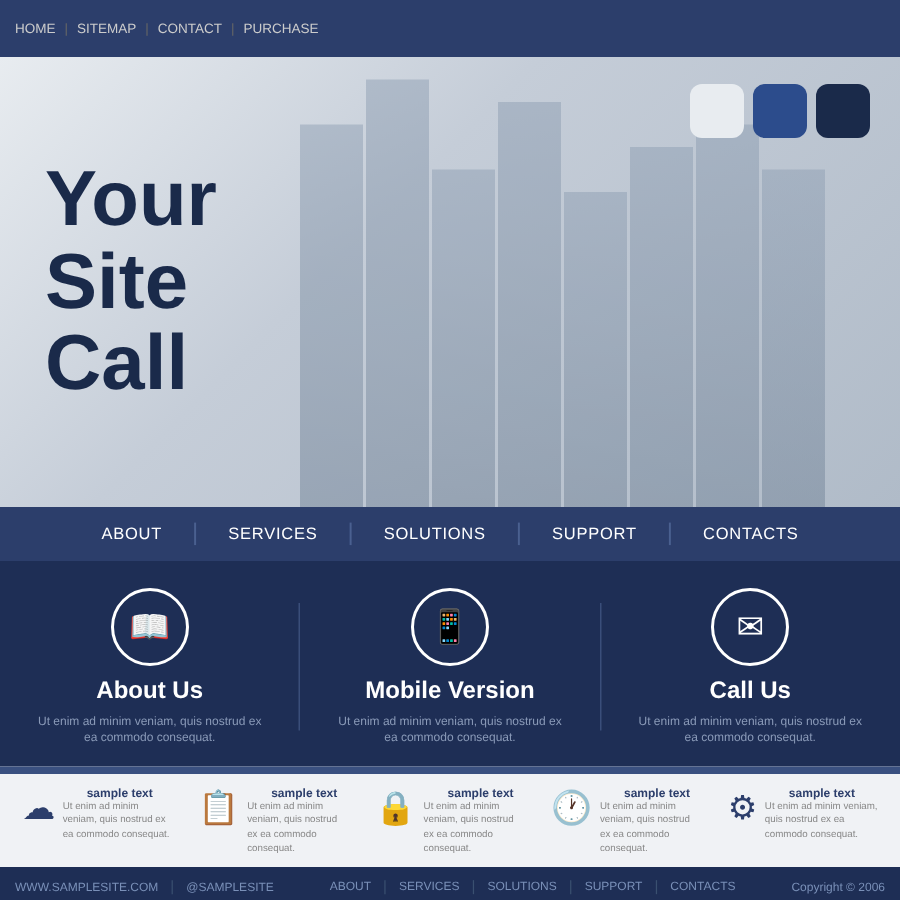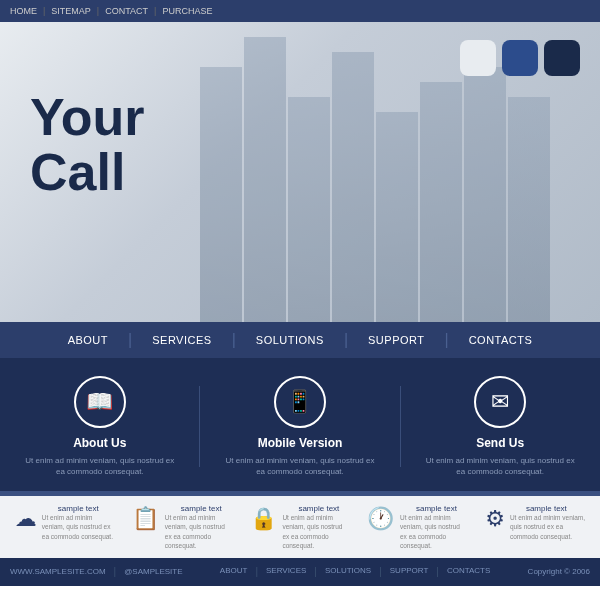--- a/index.html
+++ b/index.html
@@ -1,21 +1,21 @@
 <!DOCTYPE html>
 <html><head>
   <meta charset="utf-8">
   <style>
     * { margin: 0; padding: 0; box-sizing: border-box; }
     body { width: 600px; height: 600px; font-family: Arial, sans-serif; overflow: hidden; background: #fff; }
 
     
     .top-bar {
       background: #2c3e6b;
-      height: 22px;
+      height: 38px;
       display: flex;
       align-items: center;
       justify-content: space-between;
       padding: 0 10px;
     }
     .top-bar-nav { display: flex; gap: 6px; align-items: center; }
     .top-bar-nav a {
       color: #ccc;
       font-size: 9px;
       text-decoration: none;
@@ -119,21 +119,21 @@
     }
     .feature-icon-circle {
       width: 52px; height: 52px;
       border: 2px solid #fff;
       border-radius: 50%;
       display: flex; align-items: center; justify-content: center;
       margin-bottom: 8px;
       color: #fff;
       font-size: 22px;
     }
-    .feature-title { color: #fff; font-size: 12px; font-weight: bold; margin-bottom: 5px; }
+    .feature-title { color: #fff; font-size: 16px; font-weight: bold; margin-bottom: 5px; }
     .feature-text { color: #8a9ab8; font-size: 8px; line-height: 1.4; }
     .feature-divider { width: 1px; background: #3a4e7a; align-self: stretch; margin: 10px 0; }
 
     
     .bottom-strip {
       background: #3a5080;
       height: 5px;
     }
 
     
@@ -143,21 +143,21 @@
       display: flex;
       justify-content: space-around;
       align-items: flex-start;
     }
     .icon-item {
       display: flex; align-items: flex-start; gap: 5px;
       width: 100px;
     }
     .icon-glyph { font-size: 22px; color: #2c3e6b; flex-shrink: 0; margin-top: 2px; }
     .icon-text-block {}
-    .icon-item-title { font-size: 8px; font-weight: normal; color: #2c3e6b; padding-left: 16px; }
+    .icon-item-title { font-size: 8px; font-weight: bold; color: #2c3e6b; padding-left: 16px; }
     .icon-item-body { font-size: 6.5px; color: #888; line-height: 1.4; }
 
     
     .footer {
       background: #1e2e55;
       height: 28px;
       display: flex; align-items: center; justify-content: space-between;
       padding: 0 10px;
     }
     .footer-left { color: #7a90b8; font-size: 8px; }
@@ -190,20 +190,21 @@
       <div class="building b4"></div>
       <div class="building b5"></div>
       <div class="building b6"></div>
       <div class="building b1"></div>
       <div class="building b3"></div>
     </div>
   </div>
   <div class="hero-content">
     <div class="site-title">
       <div>Your</div>
+      <div>Site</div>
       <div>Call</div>
     </div>
   </div>
   <div class="color-swatches">
     <div class="swatch sw1"></div>
     <div class="swatch sw2"></div>
     <div class="swatch sw3"></div>
   </div>
 </div>
 
@@ -227,21 +228,21 @@
   </div>
   <div class="feature-divider"></div>
   <div class="feature-item">
     <div class="feature-icon-circle">📱</div>
     <div class="feature-title">Mobile Version</div>
     <div class="feature-text">Ut enim ad minim veniam, quis nostrud ex ea commodo consequat.</div>
   </div>
   <div class="feature-divider"></div>
   <div class="feature-item">
     <div class="feature-icon-circle">✉</div>
-    <div class="feature-title">Send Us</div>
+    <div class="feature-title">Call Us</div>
     <div class="feature-text">Ut enim ad minim veniam, quis nostrud ex ea commodo consequat.</div>
   </div>
 </div>
 
 <div class="bottom-strip"></div>
 
 <div class="icons-row">
   <div class="icon-item">
     <div class="icon-glyph">☁</div>
     <div class="icon-text-block">

